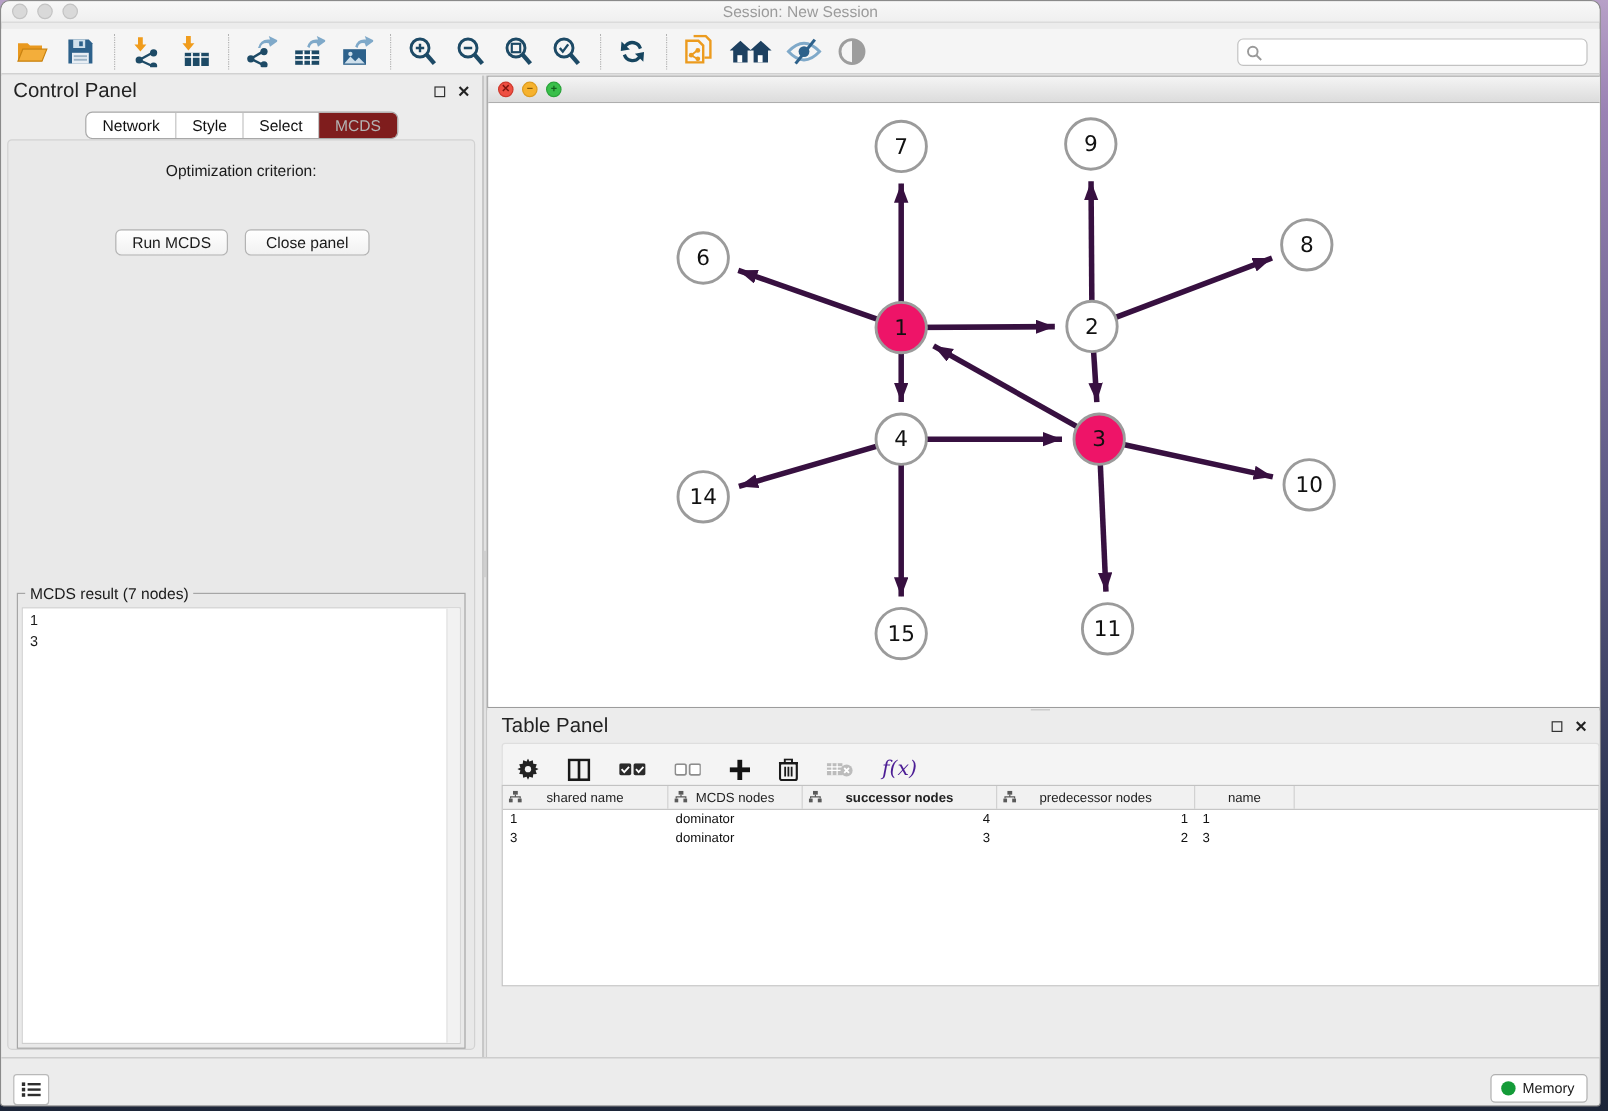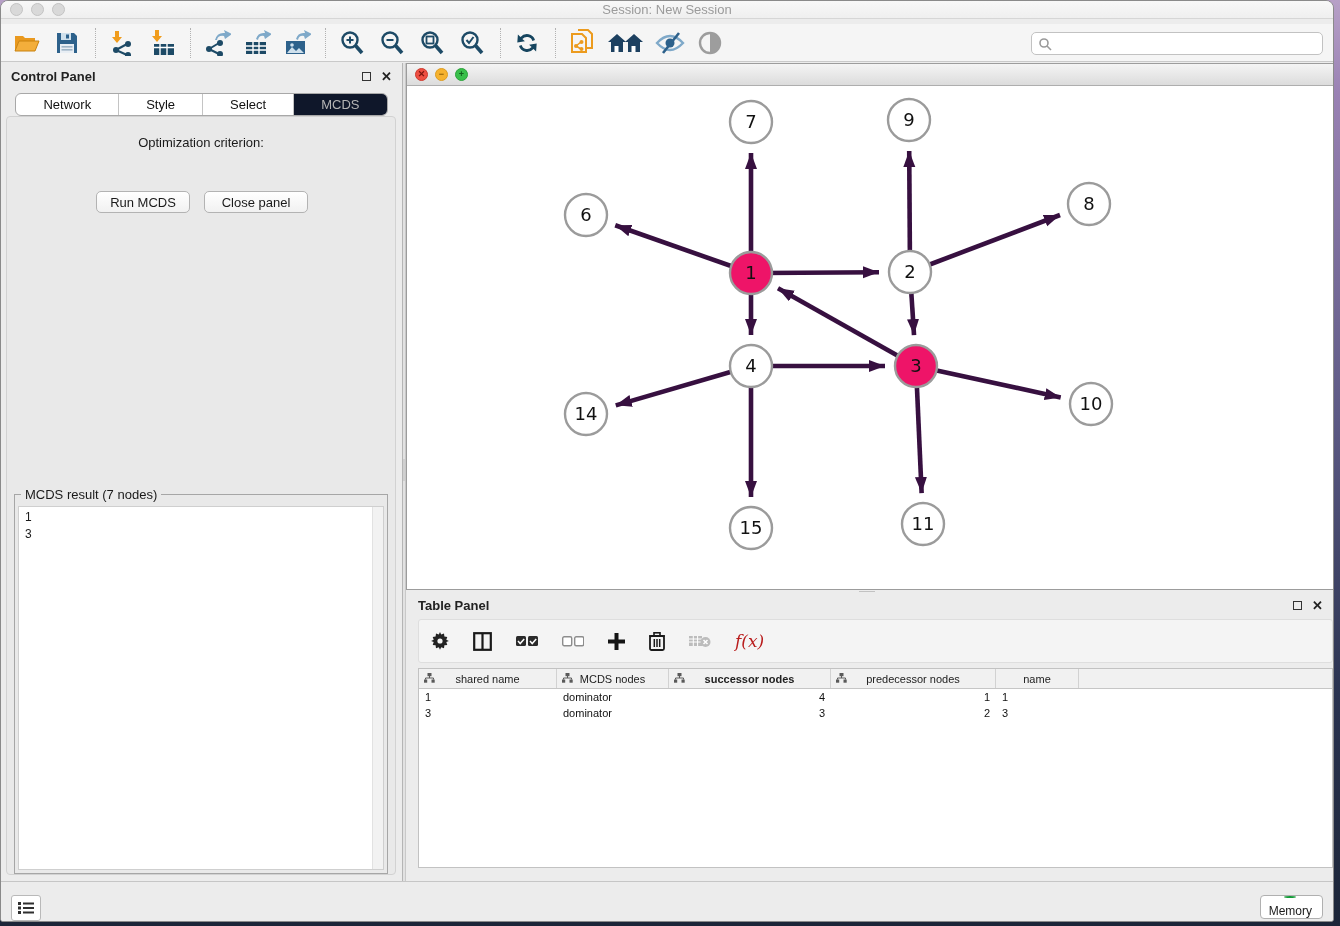--- a/index.html
+++ b/index.html
@@ -23,31 +23,31 @@
   
   .toolbar { position:absolute; left:0; top:23px; right:0; height:38px;
       background:#f5f5f5; border-bottom:1px solid #c9c9c9;
       display:flex; align-items:center; padding-left:10px; }
   .tbtn { width:32px; height:32px; display:flex; align-items:center; justify-content:center; margin-right:8px; }
   .tsep { height:30px; border-left:1px dotted #b2b2b2; margin:0 10px 0 4px; }
   .search-wrap { position:absolute; right:10px; top:8px; width:292px; height:23px;
       background:#fff; border:1px solid #c2c2c2; border-radius:5px; display:flex; align-items:center; padding-left:6px; }
   
   .panel-header { height:26px; display:flex; align-items:center; padding:0 10px; }
-  .panel-title { font-size:13px; color:#222;font-weight:bold; }
+  .panel-title { font-size:17px; color:#222; }
   .panel-hicons { margin-left:auto; display:flex; align-items:center; gap:10px; }
   .float-ic { width:9px; height:9px; border:1.6px solid #333; display:inline-block; }
   .close-ic { font-size:13px; font-weight:bold; color:#222; line-height:1; }
   
   .control-panel { position:absolute; left:0; top:62px; width:401px; height:818px; background:#ececec; }
   .seg-row { position:absolute; top:30px; left:0; right:0; display:flex; justify-content:center; }
   .seg-group { display:inline-flex; border:1px solid #a8a8a8; border-radius:6px; overflow:hidden; background:#fff; }
-  .seg { padding:3px 27px; font-size:13px; color:#111; border-left:1px solid #c4c4c4; cursor:default; }
+  .seg { padding:3px 13px; font-size:13px; color:#111; border-left:1px solid #c4c4c4; cursor:default; }
   .seg:first-child { border-left:none; }
-  .seg.active { background:#0f172a; color:#b4b4b4; }
+  .seg.active { background:#7f1d1d; color:#b4b4b4; }
   .cp-body { position:absolute; top:53px; left:5px; right:6px; bottom:6px;
       background:#e9e9e9; border:1px solid #d2d2d2; border-radius:4px; }
   .opt-label { position:absolute; top:18px; left:0; right:0; text-align:center; font-size:13px; color:#1a1a1a; }
   .cp-select { position:absolute; top:40px; left:39px; width:310px; height:23px; background:#fff;
       border:1px solid #b0b0b0; border-radius:5px; display:flex; align-items:center; padding:0 8px; font-size:13px; }
   .cp-select .chev { margin-left:auto; }
   .btn { position:absolute; height:22px; background:linear-gradient(#ffffff,#f1f1f1);
       border:1px solid #b3b3b3; border-radius:5px; font-size:13px; display:flex; align-items:center; justify-content:center; }
   .groupbox { position:absolute; top:377px; left:7px; width:374px; height:380px;
       border:1px solid #a6a6a6; }
@@ -72,37 +72,37 @@
   .nlight.green { background:#39bf4a; border:1px solid #2aa33a; color:#12611d; }
   .net-title { position:absolute; left:0; right:0; text-align:center; font-size:13px; color:#111; }
   .net-canvas { position:absolute; left:0; top:22px; right:0; bottom:0; background:#fff; }
   .gap-handle { position:absolute; left:858px; top:589.5px; width:16px; height:3px; background:#c2c2c2; }
   
   .table-panel { position:absolute; left:405px; top:591px; width:929px; height:289px; background:#ececec; }
   .tp-toolbar { position:absolute; top:27px; left:12px; right:2px; height:44px;
       background:#f4f4f4; border:1px solid #dedede; border-radius:3px;
       display:flex; align-items:center; padding-left:12px; gap:24px; }
   .tp-ic { display:flex; align-items:center; justify-content:center; }
-  .fx { font-family:"DejaVu Serif", serif; font-style:italic; font-size:17px; color:#b91c1c; }
-  .tp-table { position:absolute; top:76px; left:12px; right:2px; height:200px;
+  .fx { font-family:"DejaVu Serif", serif; font-style:italic; font-size:17px; color:#4c1d95; }
+  .tp-table { position:absolute; top:62px; left:12px; right:2px; height:168px;
       background:#fff; border:1px solid #c2c2c2; overflow:hidden; }
   .th-row { display:flex; height:20px; background:#f1f1f1; border-bottom:1px solid #c6c6c6; }
   .th { position:relative; display:flex; align-items:center; justify-content:center;
       font-size:11px; color:#222; border-right:1px solid #d2d2d2; flex:none; }
   .th .hier { position:absolute; left:5px; top:4px; }
   .tr { display:flex; height:16px; align-items:center; }
   .td { flex:none; font-size:11px; color:#111; padding:0 6px; overflow:hidden; white-space:nowrap; }
   .tp-tabs { position:absolute; top:268px; left:0; right:0; display:flex; justify-content:center; }
   
   .statusbar { position:absolute; left:0; right:0; top:880px; height:42px; background:#ececec; border-top:1px solid #c6c6c6; }
   .list-btn { position:absolute; left:10px; top:13px; width:30px; height:26px; background:#fff;
       border:1px solid #b9b9b9; border-radius:3px; display:flex; align-items:center; justify-content:center; }
   .mem-btn { position:absolute; right:10px; top:13px; height:24px; padding:0 10px 0 8px;
       background:#fff; border:1px solid #b0b0b0; border-radius:4px;
-      display:flex; align-items:center; gap:6px; font-size:12px;flex-direction:column; }
+      display:flex; align-items:center; gap:6px; font-size:12px; }
   .mem-dot { width:12px; height:12px; border-radius:50%; background:#149b38; }
 </style>
 </head>
 <body>
 
 <div class="app">
 
   <div class="titlebar">
     <div class="lights">
       <span class="light inactive"></span>

